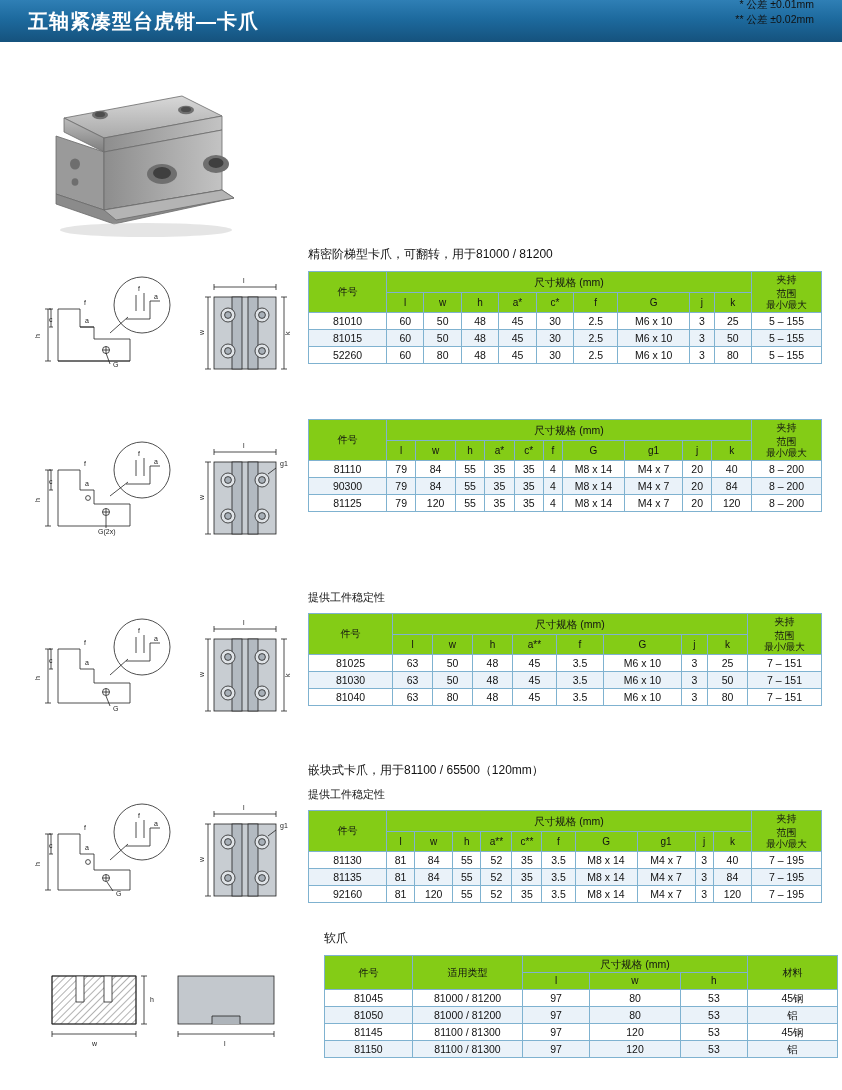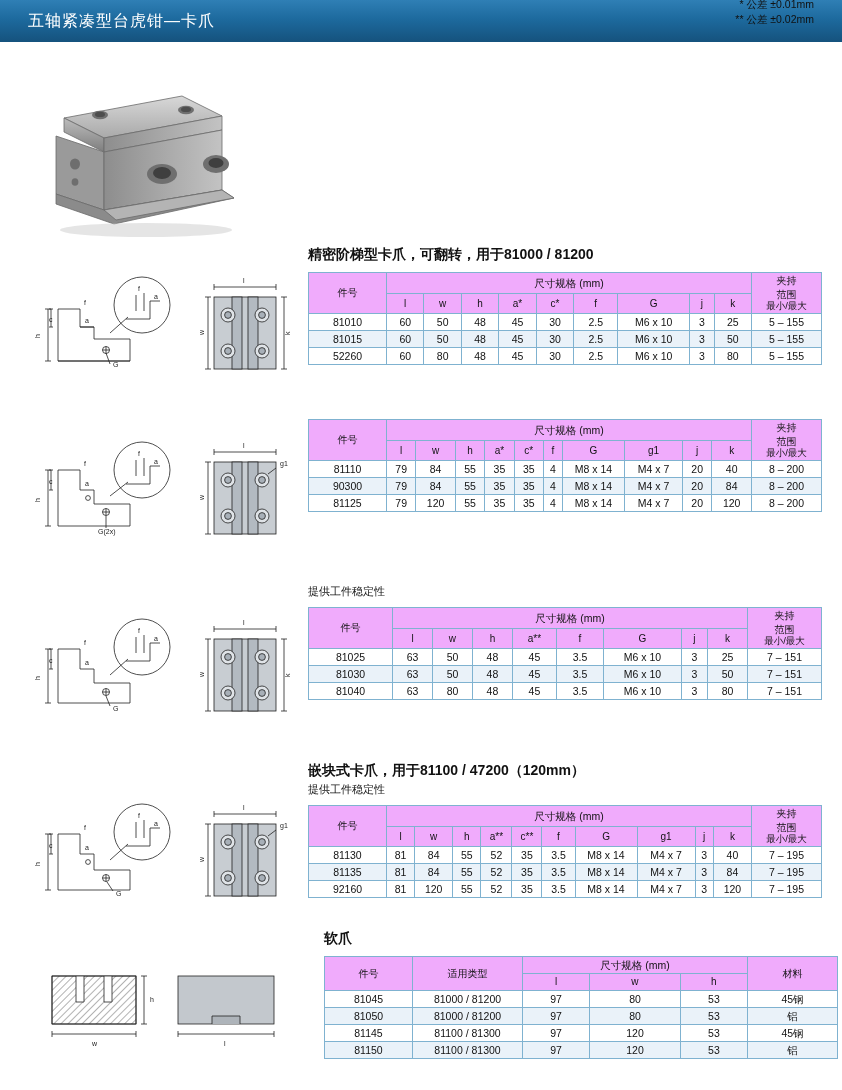--- a/index.html
+++ b/index.html
@@ -15,53 +15,53 @@
   
   .header {
     height: 42px;
     background: linear-gradient(to bottom, #2f7fb5 0%, #1d6a9e 45%, #15527d 100%);
     display: flex;
     align-items: center;
     padding-left: 28px;
   }
   .header .title {
     color: #ffffff;
-    font-size: 16px;
-    font-weight: normal;
+    font-size: 20px;
+    font-weight: bold;
     letter-spacing: 1px;
   }
   
   .page { position: relative; width: 842px; }
 
   
   .photo-box { position:absolute; left: 34px; top: 78px; width: 240px; height: 168px; }
 
   
   .draw { position:absolute; }
 
   
-  .sec-title { font-size: 14px; font-weight: bold; color:#111; }
-  .sec-sub   { font-size: 11px; color:#111; margin-top:2px; }
+  .sec-title { font-size: 12px; font-weight: normal; color:#111; }
+  .sec-sub   { font-size: 11px; color:#111; margin-top:8px; }
 
   
   table.spec {
     border-collapse: collapse;
     font-size: 10.5px;
     color:#111;
     background:#fff;
   }
   table.spec th, table.spec td {
     border: 1px solid #7fb2d0;
     text-align: center;
     padding: 1px 2px;
     font-weight: normal;
     line-height: 1.35;
   }
   table.spec thead th {
-    background: #f0abfc;
+    background: #84cc16;
     font-size: 10px;
   }
   table.spec thead th.grp { font-size: 10.5px; }
   table.spec tbody tr:nth-child(even) td { background:#eaf2f9; }
   table.spec tbody tr td:first-child { }
   .th-small { font-size: 9.5px; line-height:1.15; }
 
   
   .notes { position:absolute; right: 28px; bottom: 14px; text-align:right; font-size:10.5px; color:#111; line-height:1.5;}
 
@@ -533,21 +533,21 @@
             <td>M6 x 10</td>
             <td>3</td>
             <td>80</td>
             <td>7 – 151</td>
           </tr>
       </tbody>
     </table>
   </div>
 
   <div style="position:absolute; left:308px; top:762px; width:514px;">
-    <div class="sec-title">嵌块式卡爪，用于81100 / 47200（120mm）</div>
+    <div class="sec-title">嵌块式卡爪，用于81100 / 65500（120mm）</div>
     <div class="sec-sub">提供工件稳定性</div>
     <table class="spec" style="margin-top:8px; width:514px;">
       <thead>
         <tr>
           <th rowspan="2" style="width:78px;">件号</th>
           <th class="grp" colspan="10">尺寸规格 (mm)</th>
           <th rowspan="2" style="width:70px;">
             <div>夹持</div>
             <div>范围</div>
             <div class="th-small">最小/最大</div>

